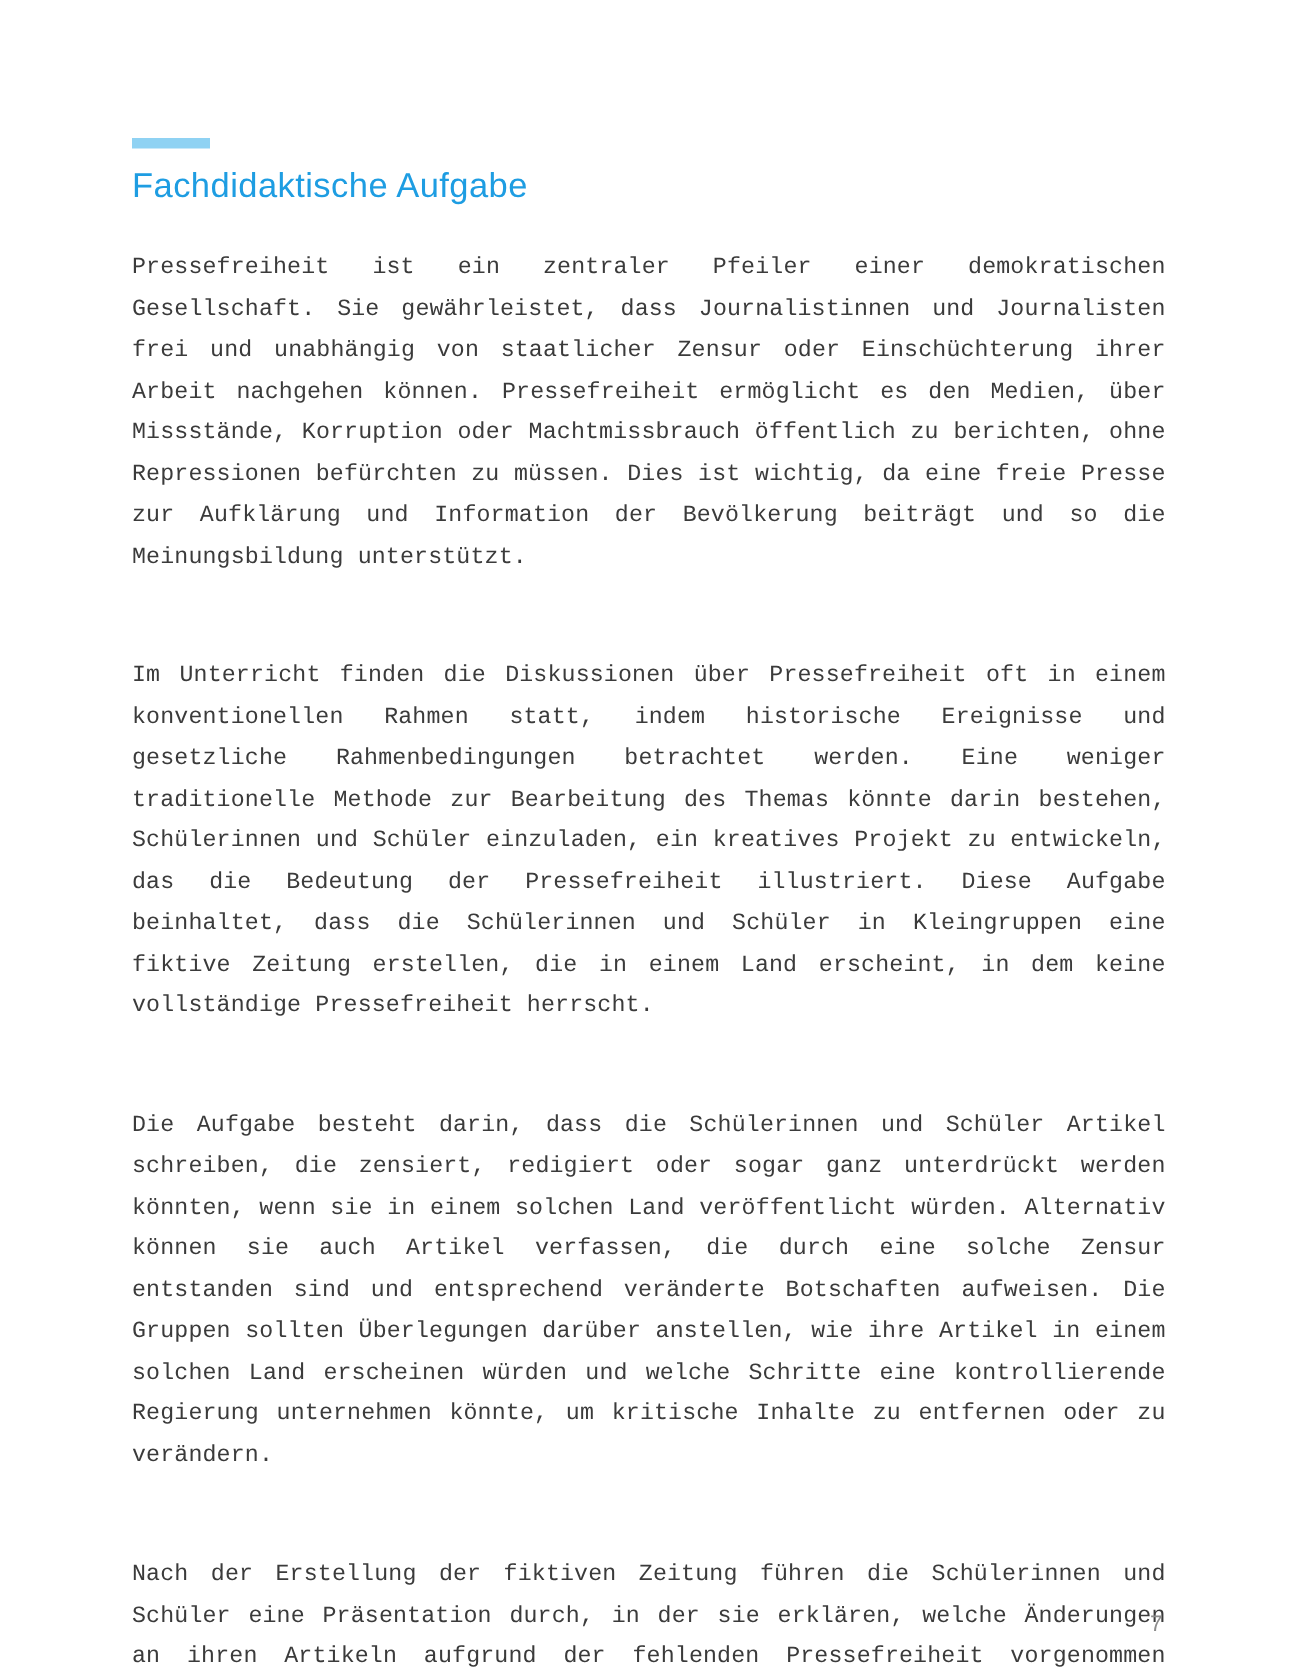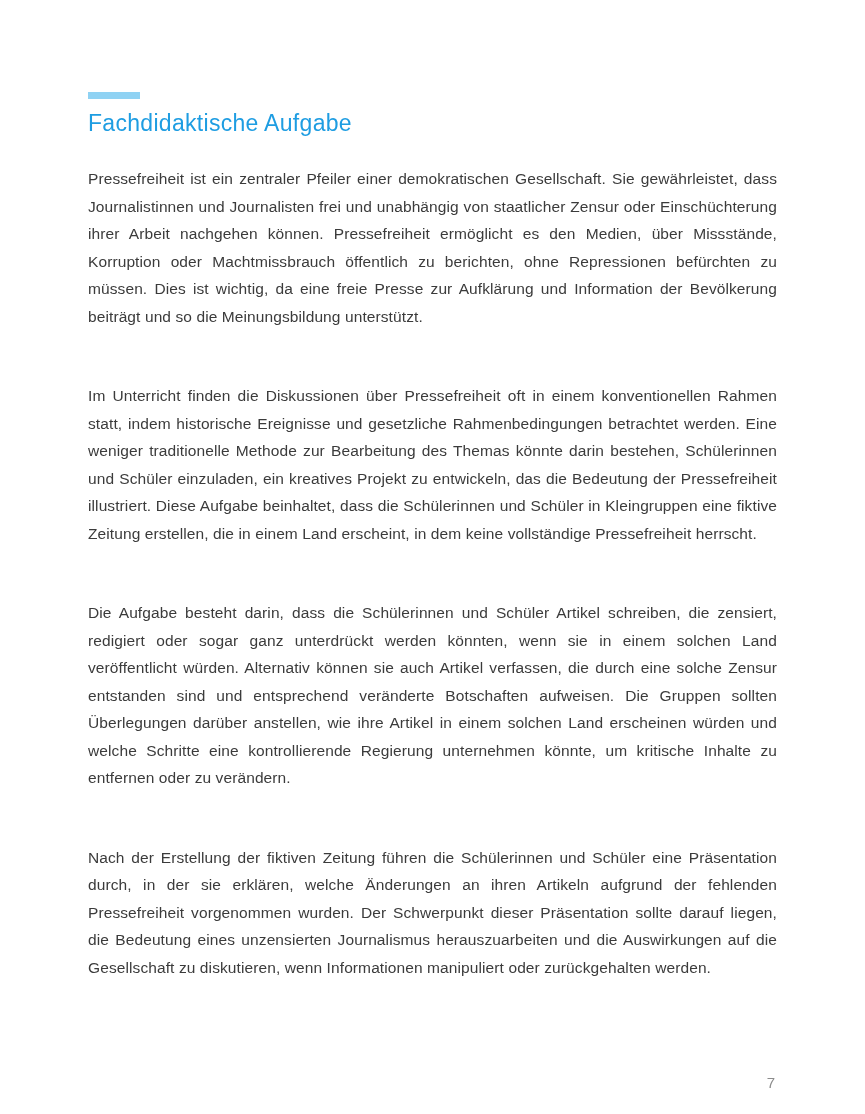--- a/index.html
+++ b/index.html
@@ -40,20 +40,21 @@
   .doc-body {
     margin-top: 28px;
   }
   p.doc-paragraph {
     margin: 0 0 52px 0;
     font-size: 15.5px;
     line-height: 27.5px;
     color: var(--body-text-color);
     text-align: justify;
     letter-spacing: 0.1px;
+    font-family: Liberation Mono, monospace;
   }
   p.doc-paragraph:last-child {
     margin-bottom: 16px;
   }
   .page-number {
     position: absolute;
     top: 1074px;
     right: 90px;
     font-size: 15px;
     color: var(--page-number-color);

